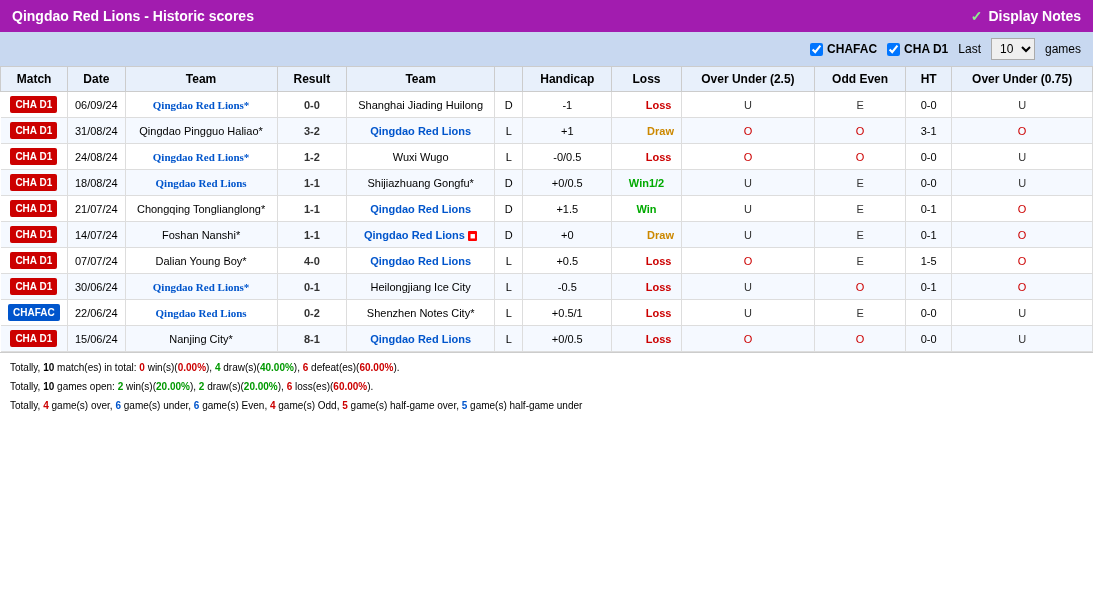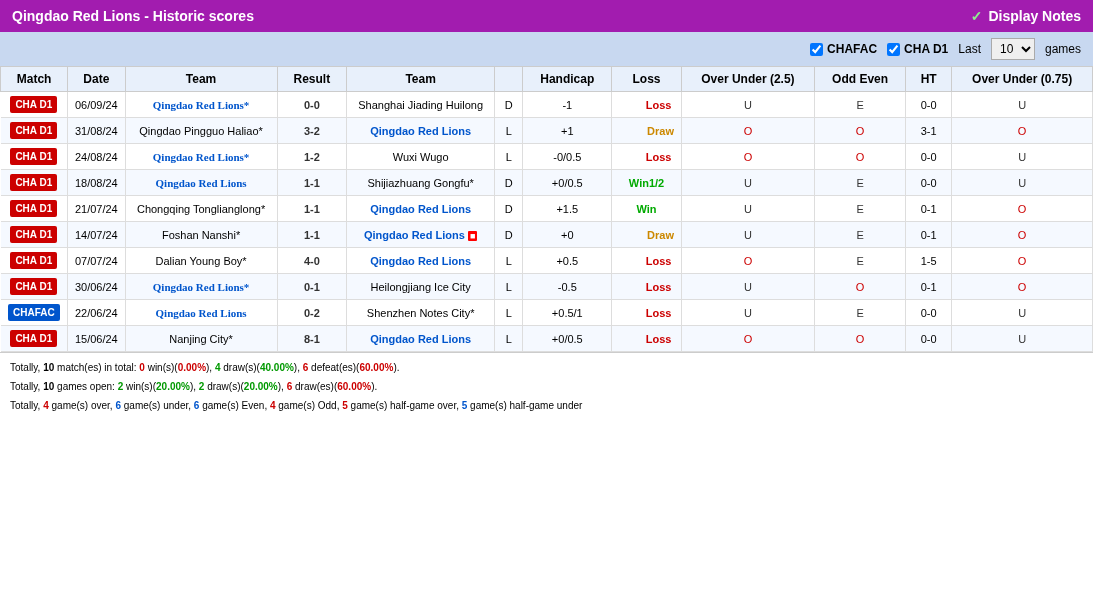--- a/index.html
+++ b/index.html
@@ -304,17 +304,17 @@
     <td><span class="cell-o">O</span></td>
     <td><span class="cell-o">O</span></td>
     <td>0-0</td>
     <td><span class="cell-u">U</span></td>
   </tr>
       </tbody>
   </table>
 
   <div class="summary" id="summary-section">
   <div class="summary-line"><span>Totally, </span><strong>10</strong><span> match(es) in total: </span><span class="red">0</span><span> win(s)(</span><span class="red">0.00%</span><span>), </span><span class="green">4</span><span> draw(s)(</span><span class="green">40.00%</span><span>), </span><span class="red">6</span><span> defeat(es)(</span><span class="red">60.00%</span><span>).</span></div>
-      <div class="summary-line"><span>Totally, </span><strong>10</strong><span> games open: </span><span class="green">2</span><span> win(s)(</span><span class="green">20.00%</span><span>), </span><span class="green">2</span><span> draw(s)(</span><span class="green">20.00%</span><span>), </span><span class="red">6</span><span> draw(es)(</span><span class="red">60.00%</span><span>).</span></div>
+      <div class="summary-line"><span>Totally, </span><strong>10</strong><span> games open: </span><span class="green">2</span><span> win(s)(</span><span class="green">20.00%</span><span>), </span><span class="green">2</span><span> draw(s)(</span><span class="green">20.00%</span><span>), </span><span class="red">6</span><span> loss(es)(</span><span class="red">60.00%</span><span>).</span></div>
       <div class="summary-line"><span>Totally, </span><span class="red">4</span><span> game(s) over, </span><span class="blue">6</span><span> game(s) under, </span><span class="blue">6</span><span> game(s) Even, </span><span class="red">4</span><span> game(s) Odd, </span><span class="red">5</span><span> game(s) half-game over, </span><span class="blue">5</span><span> game(s) half-game under</span></div>
     </div>
 
 </div>
 
 </body></html>

